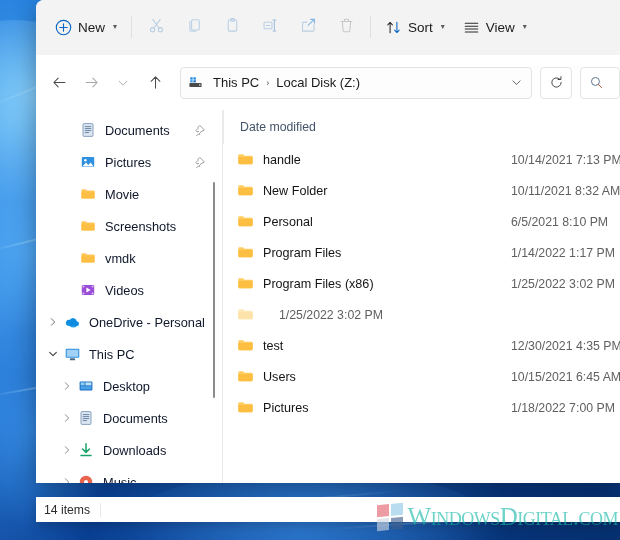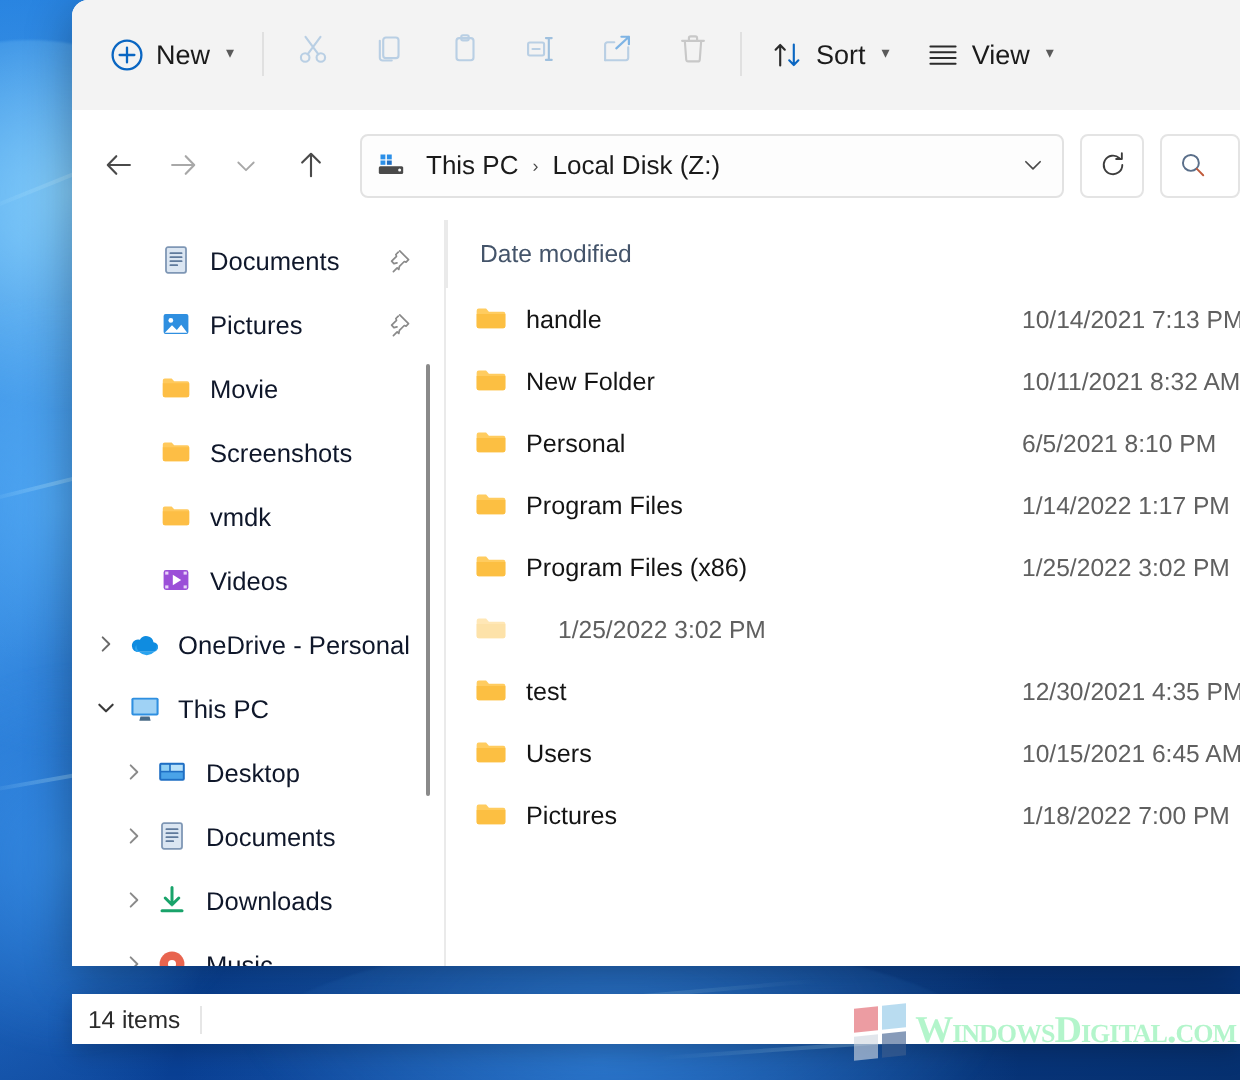--- a/index.html
+++ b/index.html
@@ -318,24 +318,24 @@
     position: absolute;
     right: 2px; top: 503px;
     display: flex;
     align-items: center;
     gap: 5px;
     pointer-events: none;
     opacity: 0.62;
   }
   #watermark-text {
     font-family: "Liberation Serif", serif;
-    font-size: 19px;
-    font-weight: bold;
+    font-size: 25px;
+    font-weight: normal;
     letter-spacing: -0.5px;
-    color: #86efac;
+    color: #14b8a6;
     font-variant: small-caps;
     white-space: nowrap;
   }
   #watermark-logo {
     width: 26px; height: 26px;
     display: grid;
     grid-template-columns: 1fr 1fr;
     grid-template-rows: 1fr 1fr;
     gap: 2px;
     transform: skewY(-6deg);

